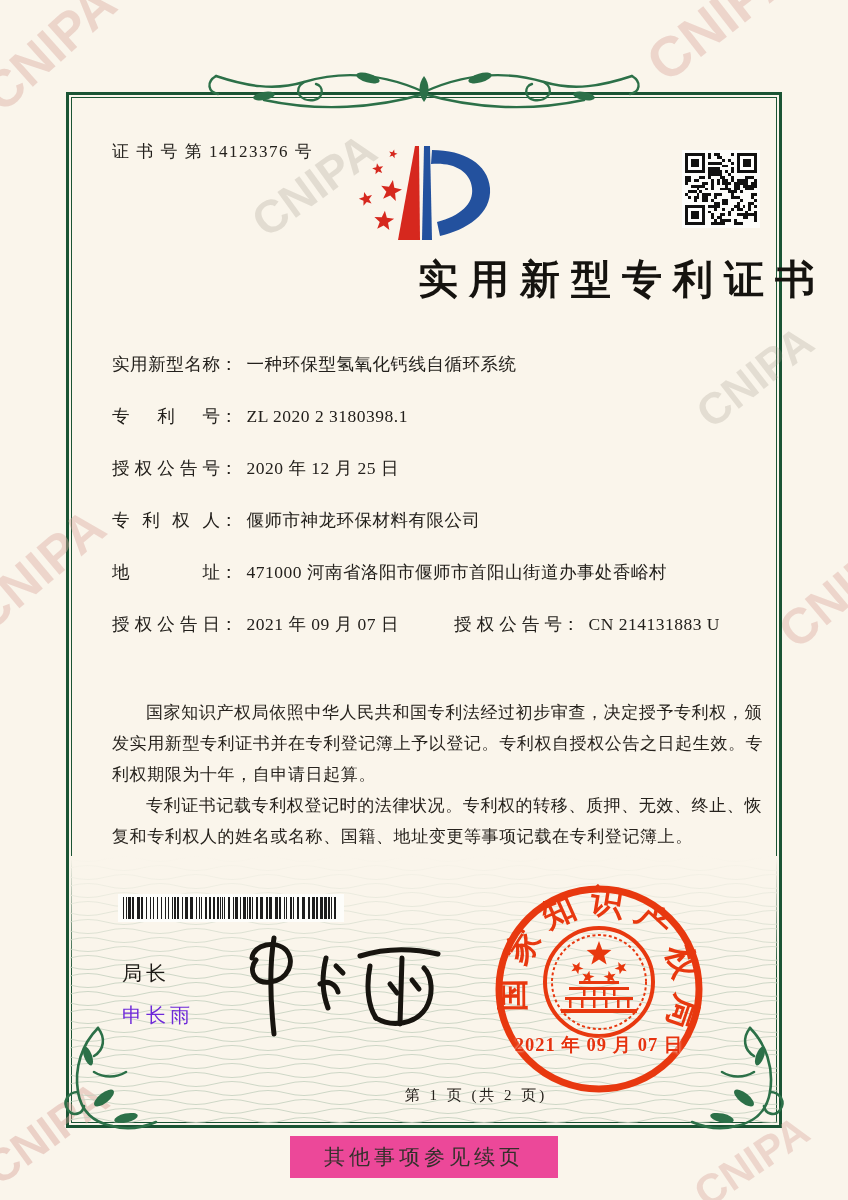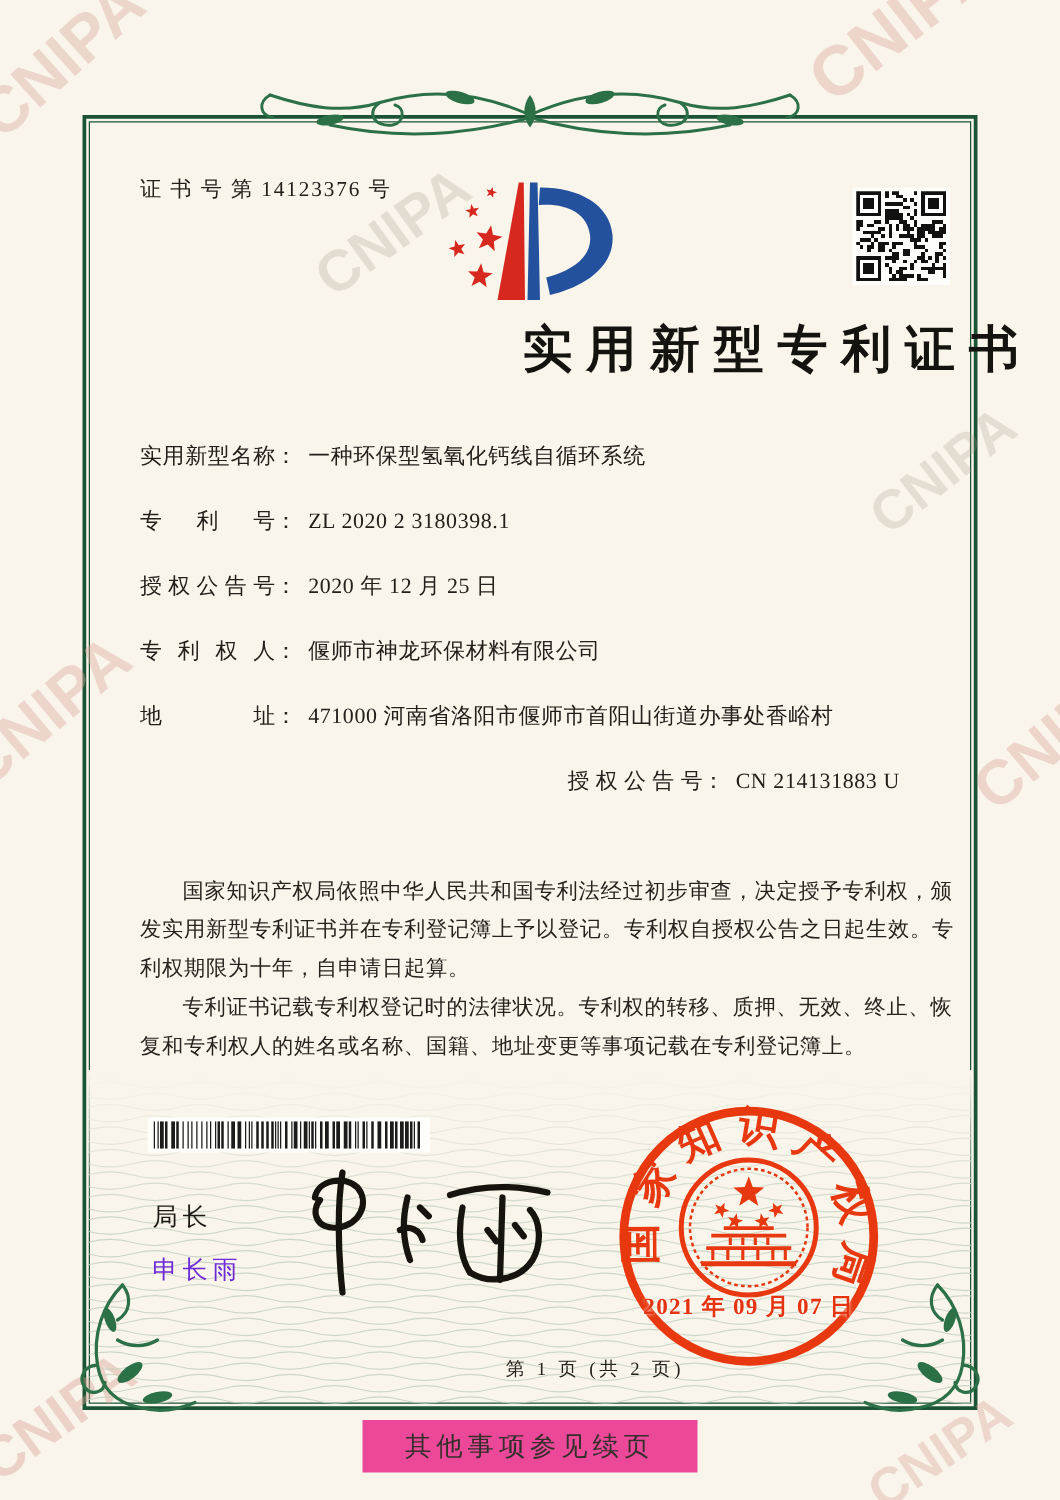--- a/index.html
+++ b/index.html
@@ -413,20 +413,23 @@
     <div class="frow">
       <span class="flabel">授权公告号</span><span class="fcolon">：</span><span class="fvalue">2020 年 12 月 25 日</span>
     </div>
     <div class="frow">
       <span class="flabel">专利权人</span><span class="fcolon">：</span><span class="fvalue">偃师市神龙环保材料有限公司</span>
     </div>
     <div class="frow">
       <span class="flabel">地址</span><span class="fcolon">：</span><span class="fvalue">471000 河南省洛阳市偃师市首阳山街道办事处香峪村</span>
     </div>
     <div class="frow">
+      <span>
+        <span class="flabel">授权公告日</span><span class="fcolon">：</span><span class="fvalue">2021 年 09 月 07 日</span>
+      </span>
       <span class="grant-right">
         <span class="flabel">授权公告号</span><span class="fcolon">：</span><span class="fvalue">CN 214131883 U</span>
       </span>
     </div>
   </div>
 
   <div class="paras">
     <p>国家知识产权局依照中华人民共和国专利法经过初步审查，决定授予专利权，颁发实用新型专利证书并在专利登记簿上予以登记。专利权自授权公告之日起生效。专利权期限为十年，自申请日起算。</p>
     <p>专利证书记载专利权登记时的法律状况。专利权的转移、质押、无效、终止、恢复和专利权人的姓名或名称、国籍、地址变更等事项记载在专利登记簿上。</p>
   </div>

